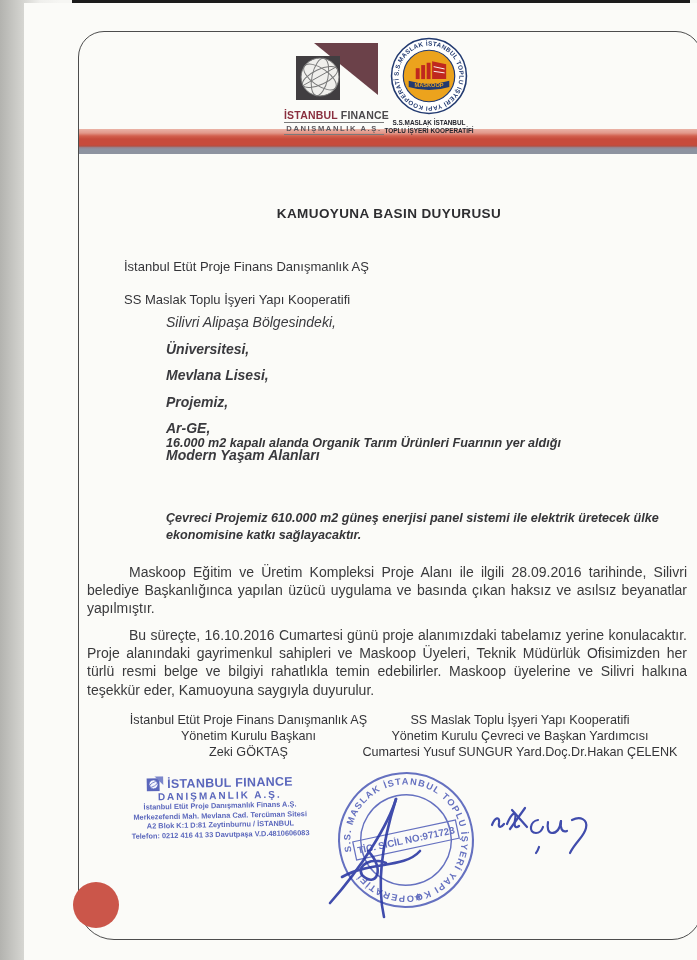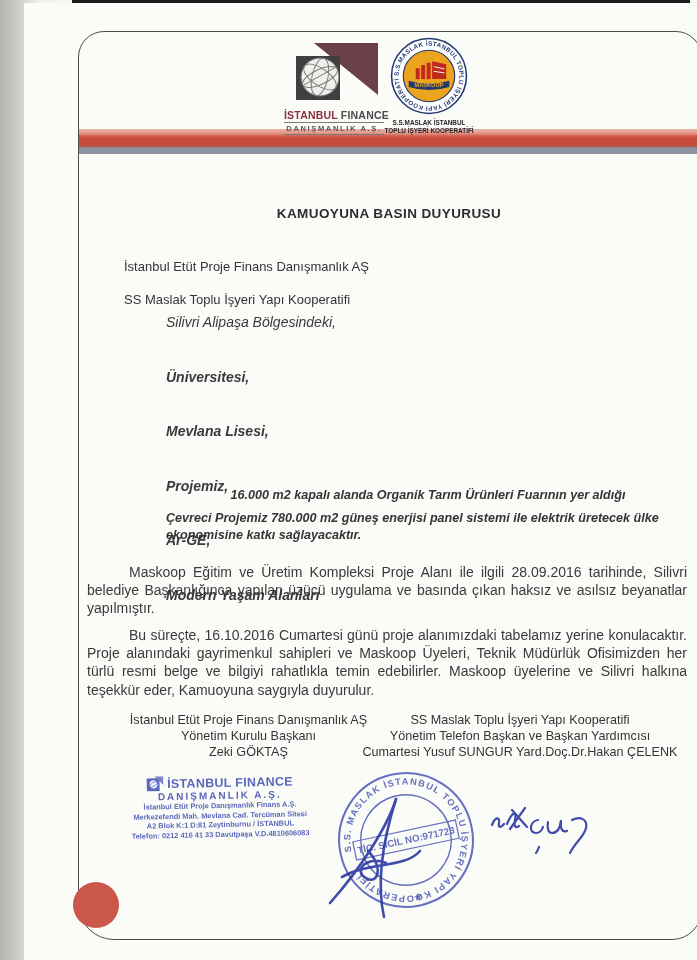--- a/index.html
+++ b/index.html
@@ -40,26 +40,26 @@
   .doc-title{
     position:absolute;left:54px;top:203px;width:622px;text-align:center;
     font-size:13.5px;font-weight:bold;color:#2d2d30;letter-spacing:.4px;
   }
   .intro{position:absolute;left:100px;top:256px;font-size:13px;color:#343438;}
   .intro div{margin-bottom:17.5px;}
   .feature-list{
     position:absolute;left:142px;top:306px;font-size:14px;line-height:26.5px;
     font-style:italic;color:#3a3a3e;
   }
-  .feature-list .fl-bold{font-weight:bold;margin-top:28px;}
+  .feature-list .fl-bold{font-weight:bold;}
   .hl{
     position:absolute;left:142px;width:524px;
     font-size:12.6px;line-height:16.6px;font-weight:bold;font-style:italic;color:#353538;
   }
-  .hl1{top:484px;text-align:center;}
+  .hl1{top:432px;}
   .hl2{top:507px;}
   .para{
     position:absolute;left:63px;width:600px;
     font-size:14px;line-height:18.2px;color:#3a3a3c;text-align:justify;text-indent:42px;
   }
   .para1{top:560px;}
   .para2{top:623px;}
   
   .sig-col{position:absolute;top:709px;font-size:12.6px;color:#343438;text-align:center;line-height:16.2px;}
   .sig-left{left:82px;width:285px;}
@@ -136,33 +136,33 @@
     <div class="fl-bold">Üniversitesi,</div>
     <div class="fl-bold">Mevlana Lisesi,</div>
     <div class="fl-bold">Projemiz,</div>
     <div class="fl-bold">Ar-GE,</div>
     <div class="fl-bold">Modern Yaşam Alanları</div>
   </div>
 
   <div class="hl hl1">
     <div>16.000 m2 kapalı alanda Organik Tarım Ürünleri Fuarının yer aldığı</div>
   </div>
-  <div class="hl hl2">Çevreci Projemiz 780.000 m2 güneş enerjisi panel sistemi ile elektrik üretecek ülke ekonomisine katkı sağlayacaktır.</div>
+  <div class="hl hl2">Çevreci Projemiz 610.000 m2 güneş enerjisi panel sistemi ile elektrik üretecek ülke ekonomisine katkı sağlayacaktır.</div>
 
   <div class="para para1">Maskoop Eğitim ve Üretim Kompleksi Proje Alanı ile ilgili 28.09.2016 tarihinde, Silivri belediye Başkanlığınca yapılan üzücü uygulama ve basında çıkan haksız ve asılsız beyanatlar yapılmıştır.</div>
   <div class="para para2">Bu süreçte, 16.10.2016 Cumartesi günü proje alanımızdaki tabelamız yerine konulacaktır.  Proje alanındaki gayrimenkul sahipleri ve Maskoop Üyeleri, Teknik Müdürlük Ofisimizden her türlü resmi belge ve bilgiyi rahatlıkla temin edebilirler. Maskoop üyelerine ve Silivri halkına teşekkür eder, Kamuoyuna saygıyla duyurulur.</div>
 
   <div class="sig-col sig-left">
     <div>İstanbul Etüt Proje Finans Danışmanlık AŞ</div>
     <div>Yönetim Kurulu Başkanı</div>
     <div>Zeki GÖKTAŞ</div>
   </div>
   <div class="sig-col sig-right">
     <div>SS Maslak Toplu İşyeri Yapı Kooperatifi</div>
-    <div>Yönetim Telefon Başkan ve Başkan Yardımcısı</div>
+    <div>Yönetim Kurulu Çevreci ve Başkan Yardımcısı</div>
     <div>Cumartesi Yusuf SUNGUR  Yard.Doç.Dr.Hakan ÇELENK</div>
   </div>
 
   <div class="stamp-blue">
     <div class="hdr">
       <svg width="17" height="15" viewBox="0 0 17 15">
         <rect x="0" y="2" width="13" height="13" fill="#4553b4"></rect>
         <polygon points="8,0 17,0 17,9" fill="#6a76c4"></polygon>
         <circle cx="7" cy="8" r="4.5" fill="#f5f5ff" stroke="#4553b4" stroke-width="0.8"></circle>
         <ellipse cx="7" cy="8" rx="4.5" ry="1.8" fill="none" stroke="#4553b4" stroke-width="0.7" transform="rotate(-30 7 8)"></ellipse>

